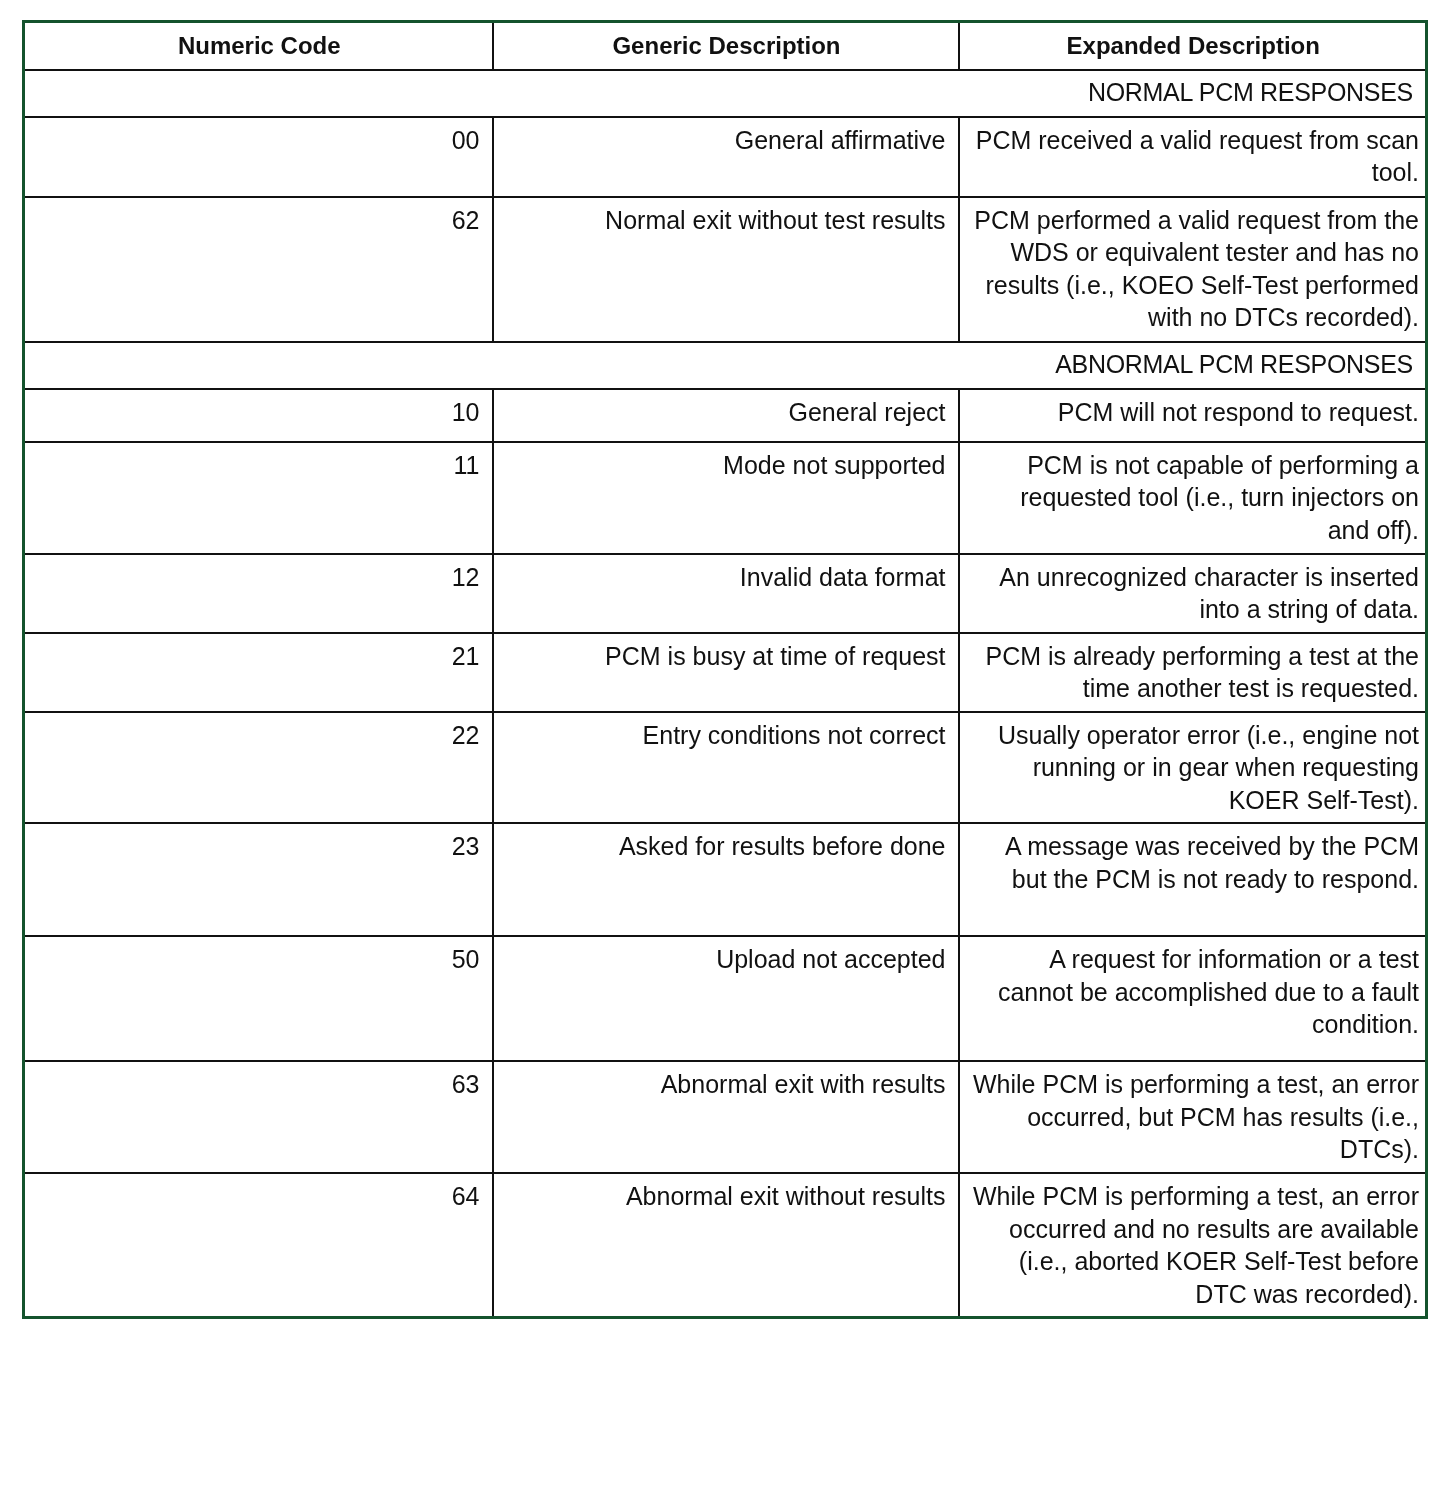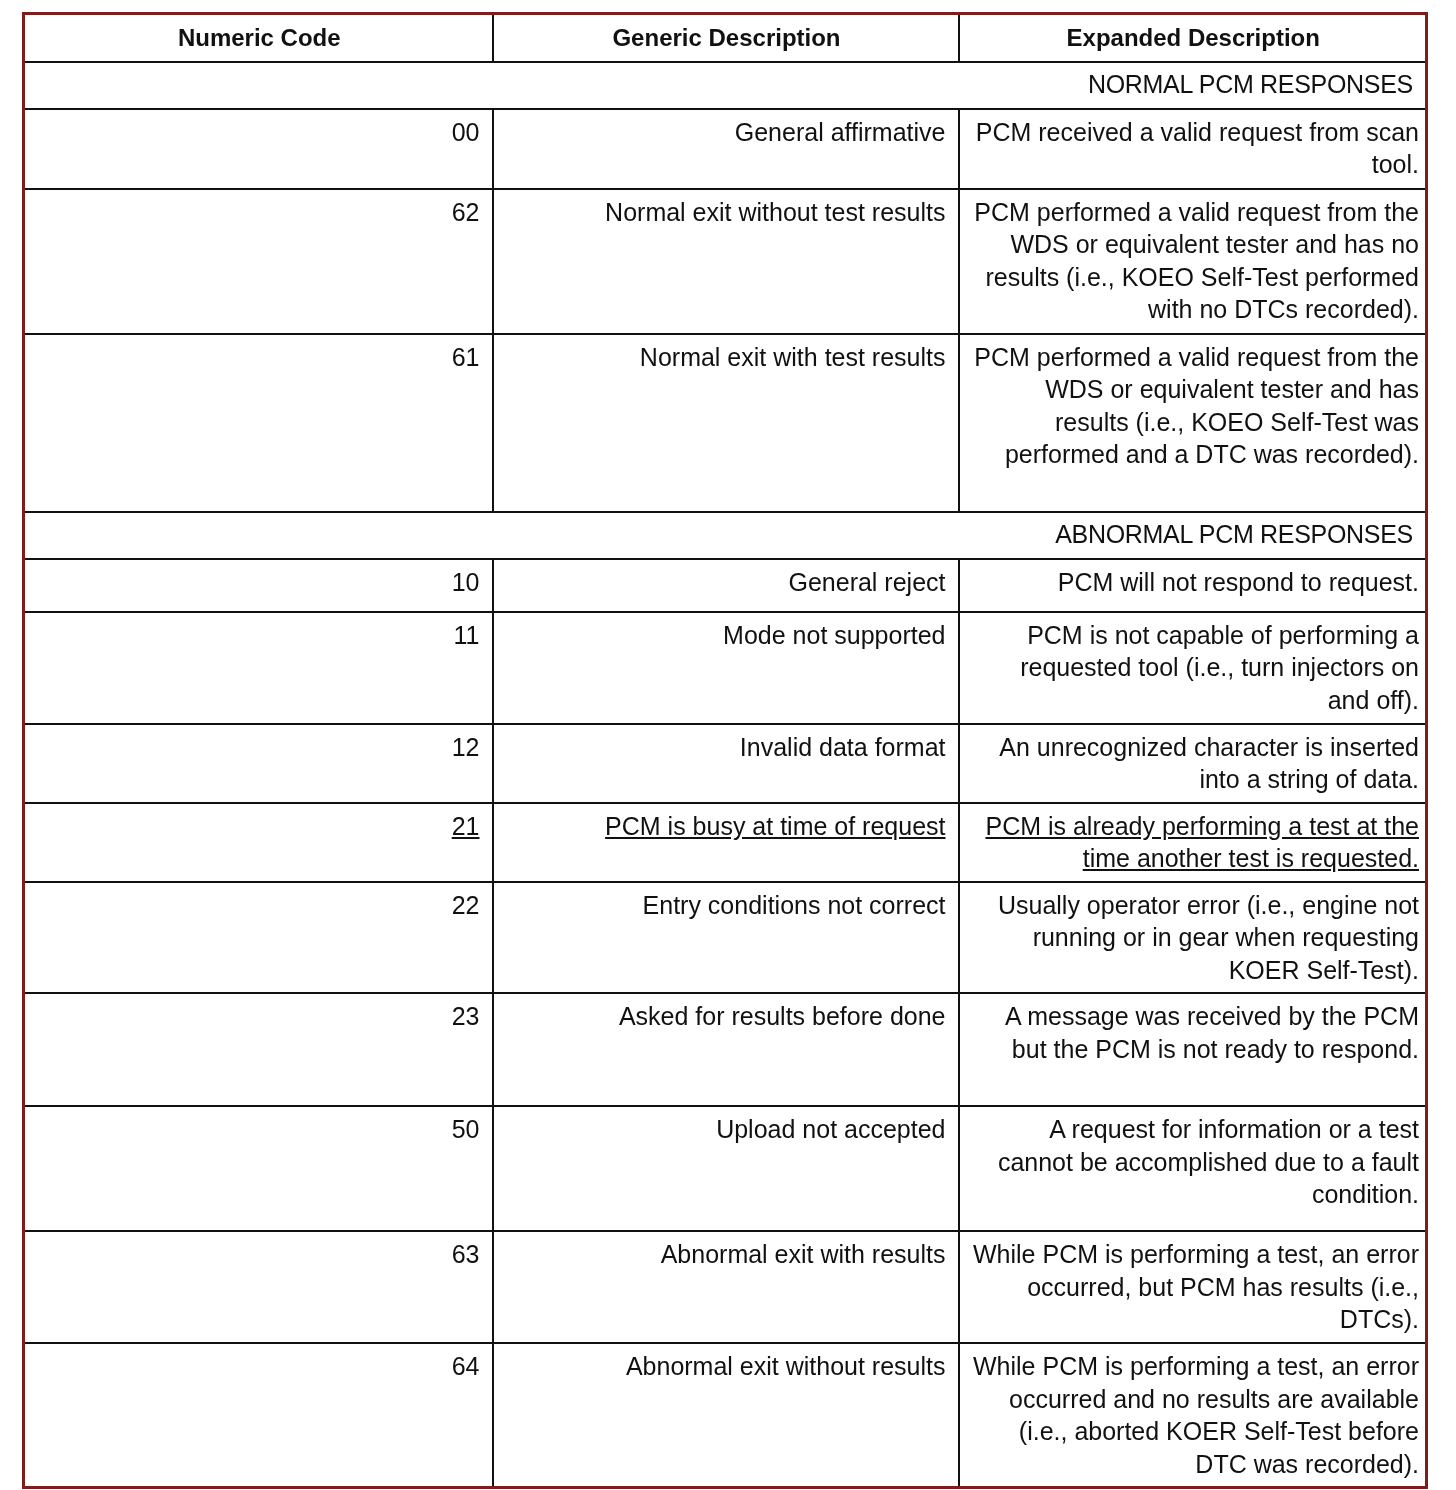--- a/index.html
+++ b/index.html
@@ -1,21 +1,21 @@
 <!DOCTYPE html>
 <html><head>
 <meta charset="utf-8">
 <style>
   html, body { margin: 0; padding: 0; background: #ffffff; }
   body { width: 1456px; height: 1490px; position: relative; overflow: hidden;
          font-family: "Liberation Sans", sans-serif; color: #111; }
   table.codes {
-    position: absolute; left: 22px; top: 12px;
+    position: absolute; left: 22px; top: 20px;
     width: 1403px; border-collapse: collapse; table-layout: fixed;
-    border: 3px solid #7f1d1d;
+    border: 3px solid #14532d;
   }
   table.codes col.c1 { width: 469px; }
   table.codes col.c2 { width: 466px; }
   table.codes col.c3 { width: 468px; }
   table.codes th, table.codes td {
     border: 2px solid #111; vertical-align: top; text-align: right;
     font-size: 25px; line-height: 32.5px; padding: 6px 12px 6px 14px;
     box-sizing: border-box;
   }
   table.codes th {
@@ -50,44 +50,39 @@
       <tr style="height: 80px;">
         <td class="code">00</td>
         <td class="generic">General affirmative</td>
         <td class="expanded">PCM received a valid request from scan tool.</td>
       </tr>
       <tr style="height: 145px;">
         <td class="code">62</td>
         <td class="generic">Normal exit without test results</td>
         <td class="expanded">PCM performed a valid request from the WDS or equivalent tester and has no results (i.e., KOEO Self-Test performed with no DTCs recorded).</td>
       </tr>
-      <tr style="height: 178px;">
-        <td class="code">61</td>
-        <td class="generic">Normal exit with test results</td>
-        <td class="expanded">PCM performed a valid request from the WDS or equivalent tester and has results (i.e., KOEO Self-Test was performed and a DTC was recorded).</td>
-      </tr>
       <tr>
         <td colspan="3" class="section">ABNORMAL PCM RESPONSES</td>
       </tr>
       <tr style="height: 53px;">
         <td class="code">10</td>
         <td class="generic">General reject</td>
         <td class="expanded">PCM will not respond to request.</td>
       </tr>
       <tr style="height: 112px;">
         <td class="code">11</td>
         <td class="generic">Mode not supported</td>
         <td class="expanded">PCM is not capable of performing a requested tool (i.e., turn injectors on and off).</td>
       </tr>
       <tr style="height: 72px;">
         <td class="code">12</td>
         <td class="generic">Invalid data format</td>
         <td class="expanded">An unrecognized character is inserted into a string of data.</td>
       </tr>
-      <tr style="height: 60px; text-decoration: underline;">
+      <tr style="height: 60px;">
         <td class="code">21</td>
         <td class="generic">PCM is busy at time of request</td>
         <td class="expanded">PCM is already performing a test at the time another test is requested.</td>
       </tr>
       <tr style="height: 98px;">
         <td class="code">22</td>
         <td class="generic">Entry conditions not correct</td>
         <td class="expanded">Usually operator error (i.e., engine not running or in gear when requesting KOER Self-Test).</td>
       </tr>
       <tr style="height: 113px;">

